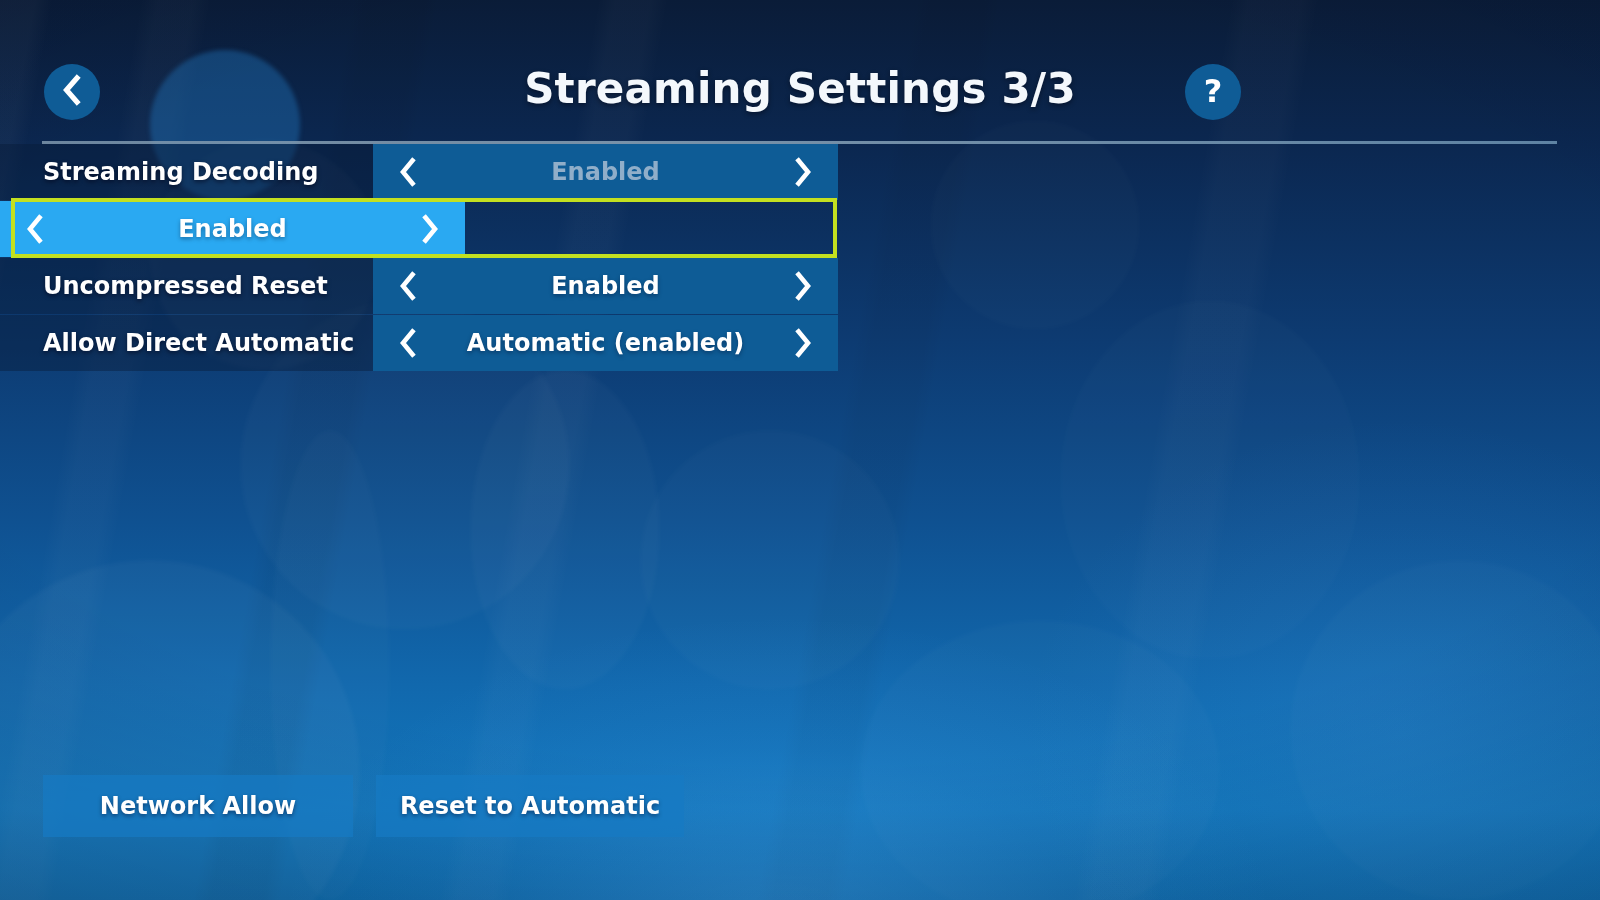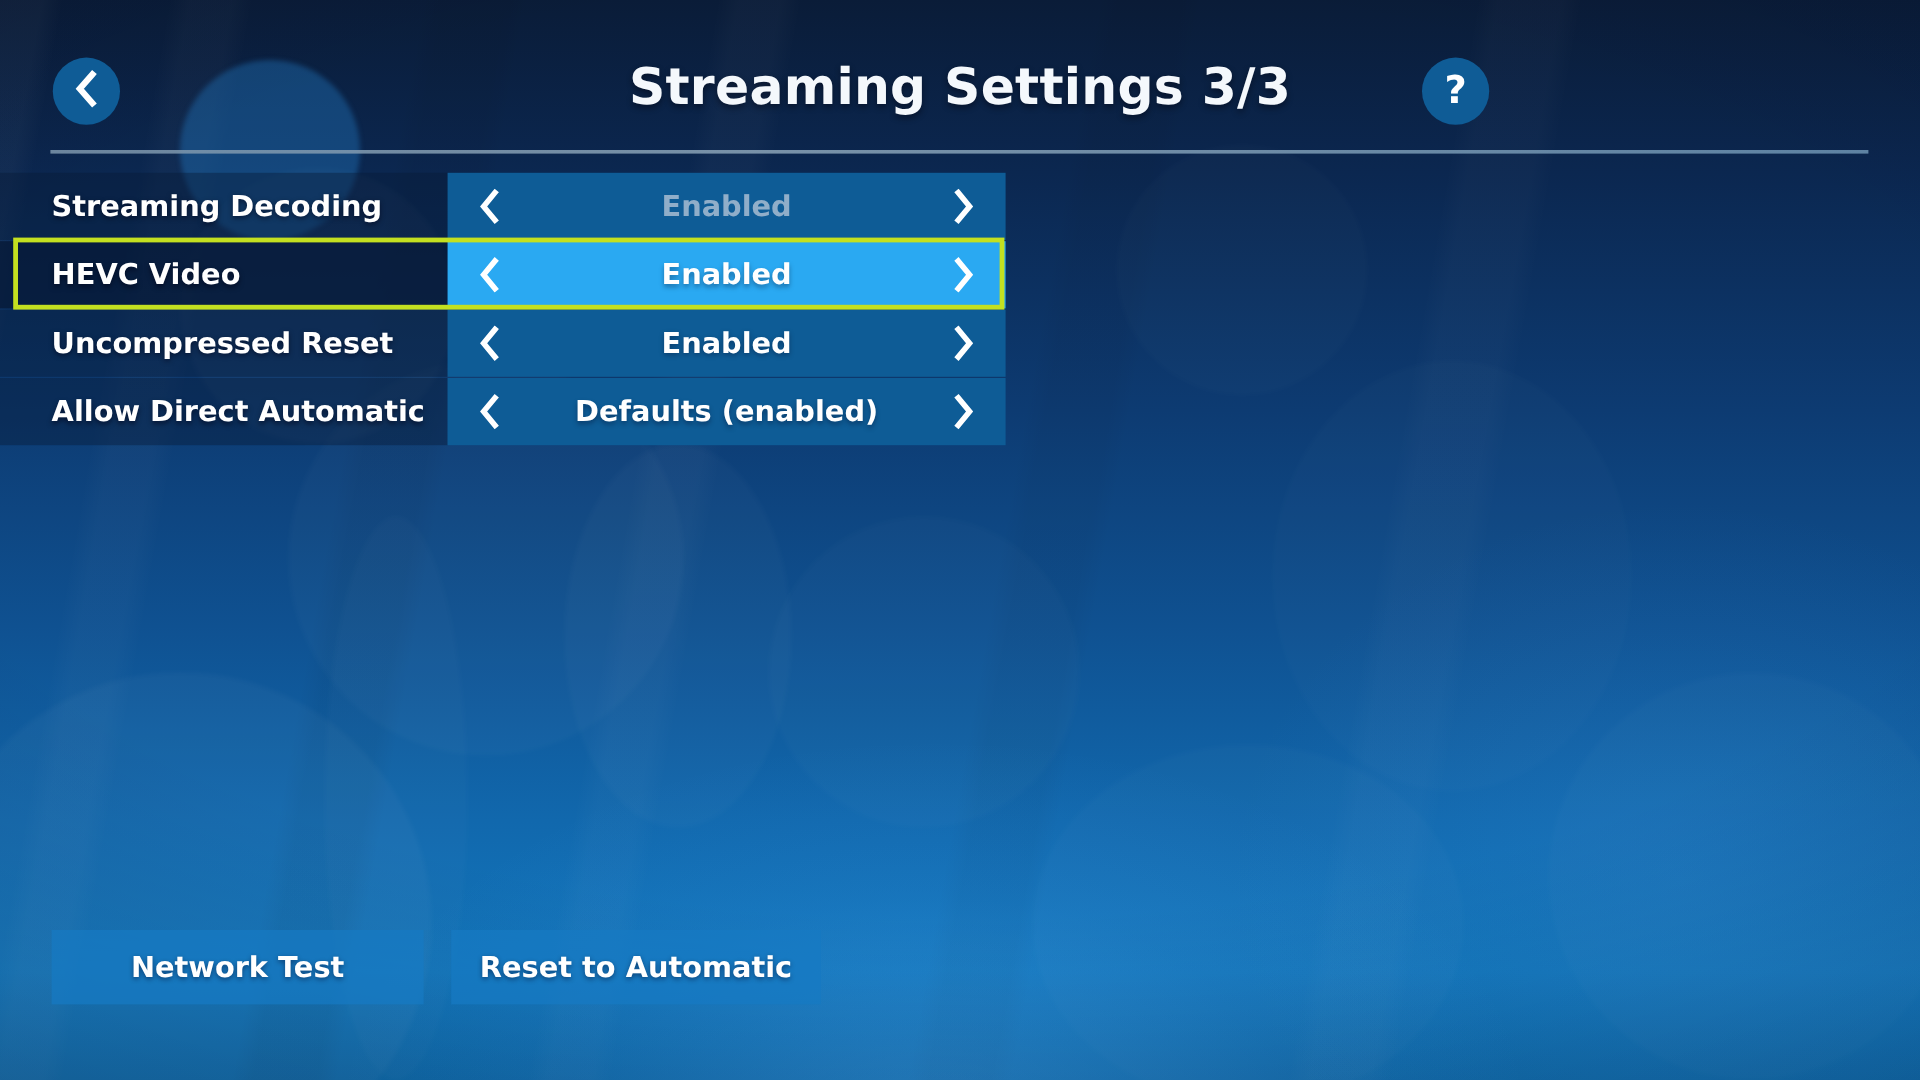--- a/index.html
+++ b/index.html
@@ -61,21 +61,21 @@
   }
   #vignette {
     position:absolute; inset:0;
     background:radial-gradient(ellipse 120% 95% at 50% 42%, rgba(0,0,0,0) 45%, rgba(0,0,20,0.28) 100%);
     pointer-events:none;
   }
 
   
   #header {
     position:absolute;
-    left:0; top:0; width:1286px; height:124px;
+    left:0; top:16px; width:1286px; height:124px;
   }
   #back-button {
     position:absolute;
     left:44px; top:48px;
     width:56px; height:56px;
     border-radius:50%;
     background:#0f5c96;
     display:flex; align-items:center; justify-content:center;
     cursor:pointer;
   }
@@ -259,21 +259,20 @@
           <svg width="22" height="30" viewBox="0 0 22 30" fill="none">
             <path d="M6.5 3.5 L16 15 L6.5 26.5" stroke="#ffffff" stroke-width="4.6" stroke-linecap="square" stroke-linejoin="miter" fill="none"></path>
           </svg>
         </span>
       </div>
     </div>
 
     <div class="row-gap"></div>
 
     <div class="setting-row is-focused">
-      <div class="setting-label">HEVC Video</div>
       <div class="setting-value">
         <span class="arrow">
           <svg width="22" height="30" viewBox="0 0 22 30" fill="none">
             <path d="M15.5 3.5 L6 15 L15.5 26.5" stroke="#ffffff" stroke-width="4.6" stroke-linecap="square" stroke-linejoin="miter" fill="none"></path>
           </svg>
         </span>
         <span class="val-text">Enabled</span>
         <span class="arrow">
           <svg width="22" height="30" viewBox="0 0 22 30" fill="none">
             <path d="M6.5 3.5 L16 15 L6.5 26.5" stroke="#ffffff" stroke-width="4.6" stroke-linecap="square" stroke-linejoin="miter" fill="none"></path>
@@ -304,30 +303,30 @@
     <div class="row-gap"></div>
 
     <div class="setting-row">
       <div class="setting-label">Allow Direct Automatic</div>
       <div class="setting-value">
         <span class="arrow">
           <svg width="22" height="30" viewBox="0 0 22 30" fill="none">
             <path d="M15.5 3.5 L6 15 L15.5 26.5" stroke="#ffffff" stroke-width="4.6" stroke-linecap="square" stroke-linejoin="miter" fill="none"></path>
           </svg>
         </span>
-        <span class="val-text">Defaults (enabled)</span>
+        <span class="val-text">Automatic (enabled)</span>
         <span class="arrow">
           <svg width="22" height="30" viewBox="0 0 22 30" fill="none">
             <path d="M6.5 3.5 L16 15 L6.5 26.5" stroke="#ffffff" stroke-width="4.6" stroke-linecap="square" stroke-linejoin="miter" fill="none"></path>
           </svg>
         </span>
       </div>
     </div>
   </div>
 
   <div class="focus-ring"></div>
 
   <div id="footer-buttons">
-    <div class="footer-button" id="btn-network-test">Network Test</div>
+    <div class="footer-button" id="btn-network-test">Network Allow</div>
     <div class="footer-button" id="btn-reset-defaults">Reset to Automatic</div>
   </div>
 
 </div>
 
 </body></html>

